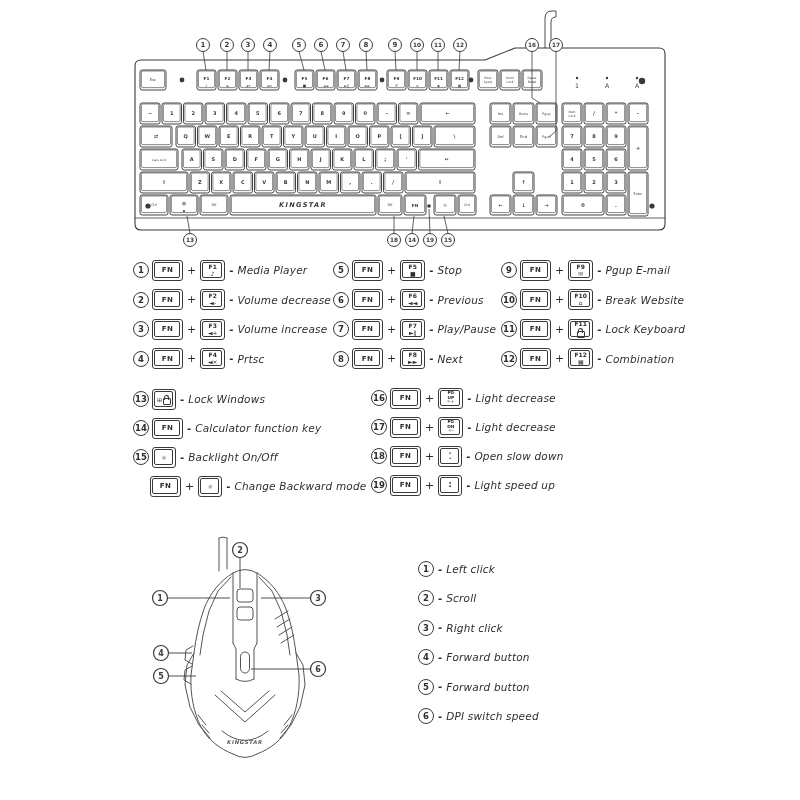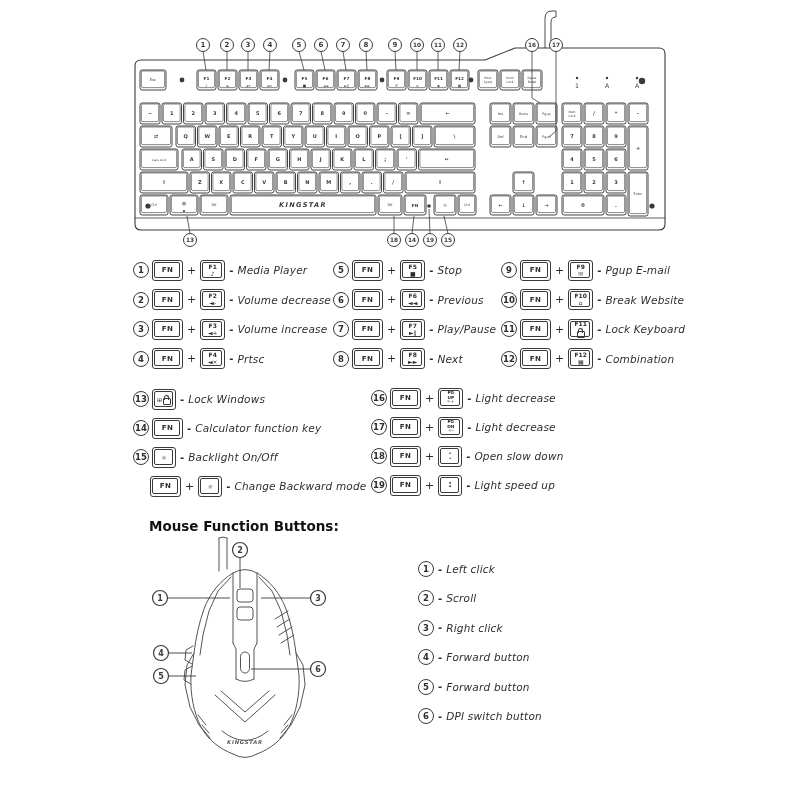--- a/index.html
+++ b/index.html
@@ -685,21 +685,20 @@
         <text x="300" y="234.1" font-size="5.8" text-anchor="middle" fill="#3a3a3a" font-weight="600">19</text>
         <path d="M300,225.5 L299,201" fill="none" stroke="#3a3a3a" stroke-width="0.8"></path>
       </g>
       <g>
         <circle cx="318" cy="232" r="6.5" fill="#fff" stroke="#3a3a3a" stroke-width="1"></circle>
         <text x="318" y="234.1" font-size="5.8" text-anchor="middle" fill="#3a3a3a" font-weight="600">15</text>
         <path d="M318,225.5 L314,208" fill="none" stroke="#3a3a3a" stroke-width="0.8"></path>
       </g>
     </svg>
 
-  <div class="section-title">Mouse Function Buttons:</div>
 
   <svg id="mousesvg" width="215" height="228" viewBox="0 0 215 228">
       <path d="M79,3 L79,36 M87,3 L87,34 M79,3 Q83,1 87,3" fill="none" stroke="#555" stroke-width="1" stroke-linejoin="round" stroke-linecap="round"></path>
       <path d="M93,38 Q105,31 117,38" fill="none" stroke="#555" stroke-width="1" stroke-linejoin="round" stroke-linecap="round"></path>
       <path d="M93,38 C80,46 70,58 64,74 C59,88 56,102 54,118 L51,140 C50,160 54,178 61,192 C68,205 80,214 93,219" fill="none" stroke="#555" stroke-width="1" stroke-linejoin="round" stroke-linecap="round"></path>
       <path d="M117,38 C130,46 140,58 146,74 C151,88 154,102 156,118 L159,140 C160,160 156,178 149,192 C142,205 130,214 117,219" fill="none" stroke="#555" stroke-width="1" stroke-linejoin="round" stroke-linecap="round"></path>
       <path d="M93,219 Q105,226 117,219" fill="none" stroke="#555" stroke-width="1" stroke-linejoin="round" stroke-linecap="round"></path>
       <path d="M93,38 L93,108 M117,38 L117,108" fill="none" stroke="#555" stroke-width="1" stroke-linejoin="round" stroke-linecap="round"></path>
       <path d="M93,108 L96,114 L96,144 M117,108 L114,114 L114,144 M96,144 Q105,149 114,144" fill="none" stroke="#555" stroke-width="1" stroke-linejoin="round" stroke-linecap="round"></path>
       <path d="M91,42 L78,56 L69,76 L63,100 L60,120" fill="none" stroke="#555" stroke-width="1" stroke-linejoin="round" stroke-linecap="round"></path>
@@ -1017,16 +1016,16 @@
         <span class="lbl">Forward button</span>
       </div>
       <div class="crow" style="left: 418px; top: 675.6px;">
         <div class="co">5</div>
         <span class="sep">-</span>
         <span class="lbl">Forward button</span>
       </div>
       <div class="crow" style="left: 418px; top: 705px;">
         <div class="co">6</div>
         <span class="sep">-</span>
-        <span class="lbl">DPI switch button</span>
+        <span class="lbl">DPI switch speed</span>
       </div>
     </div>
 </div>
 
 </body></html>

